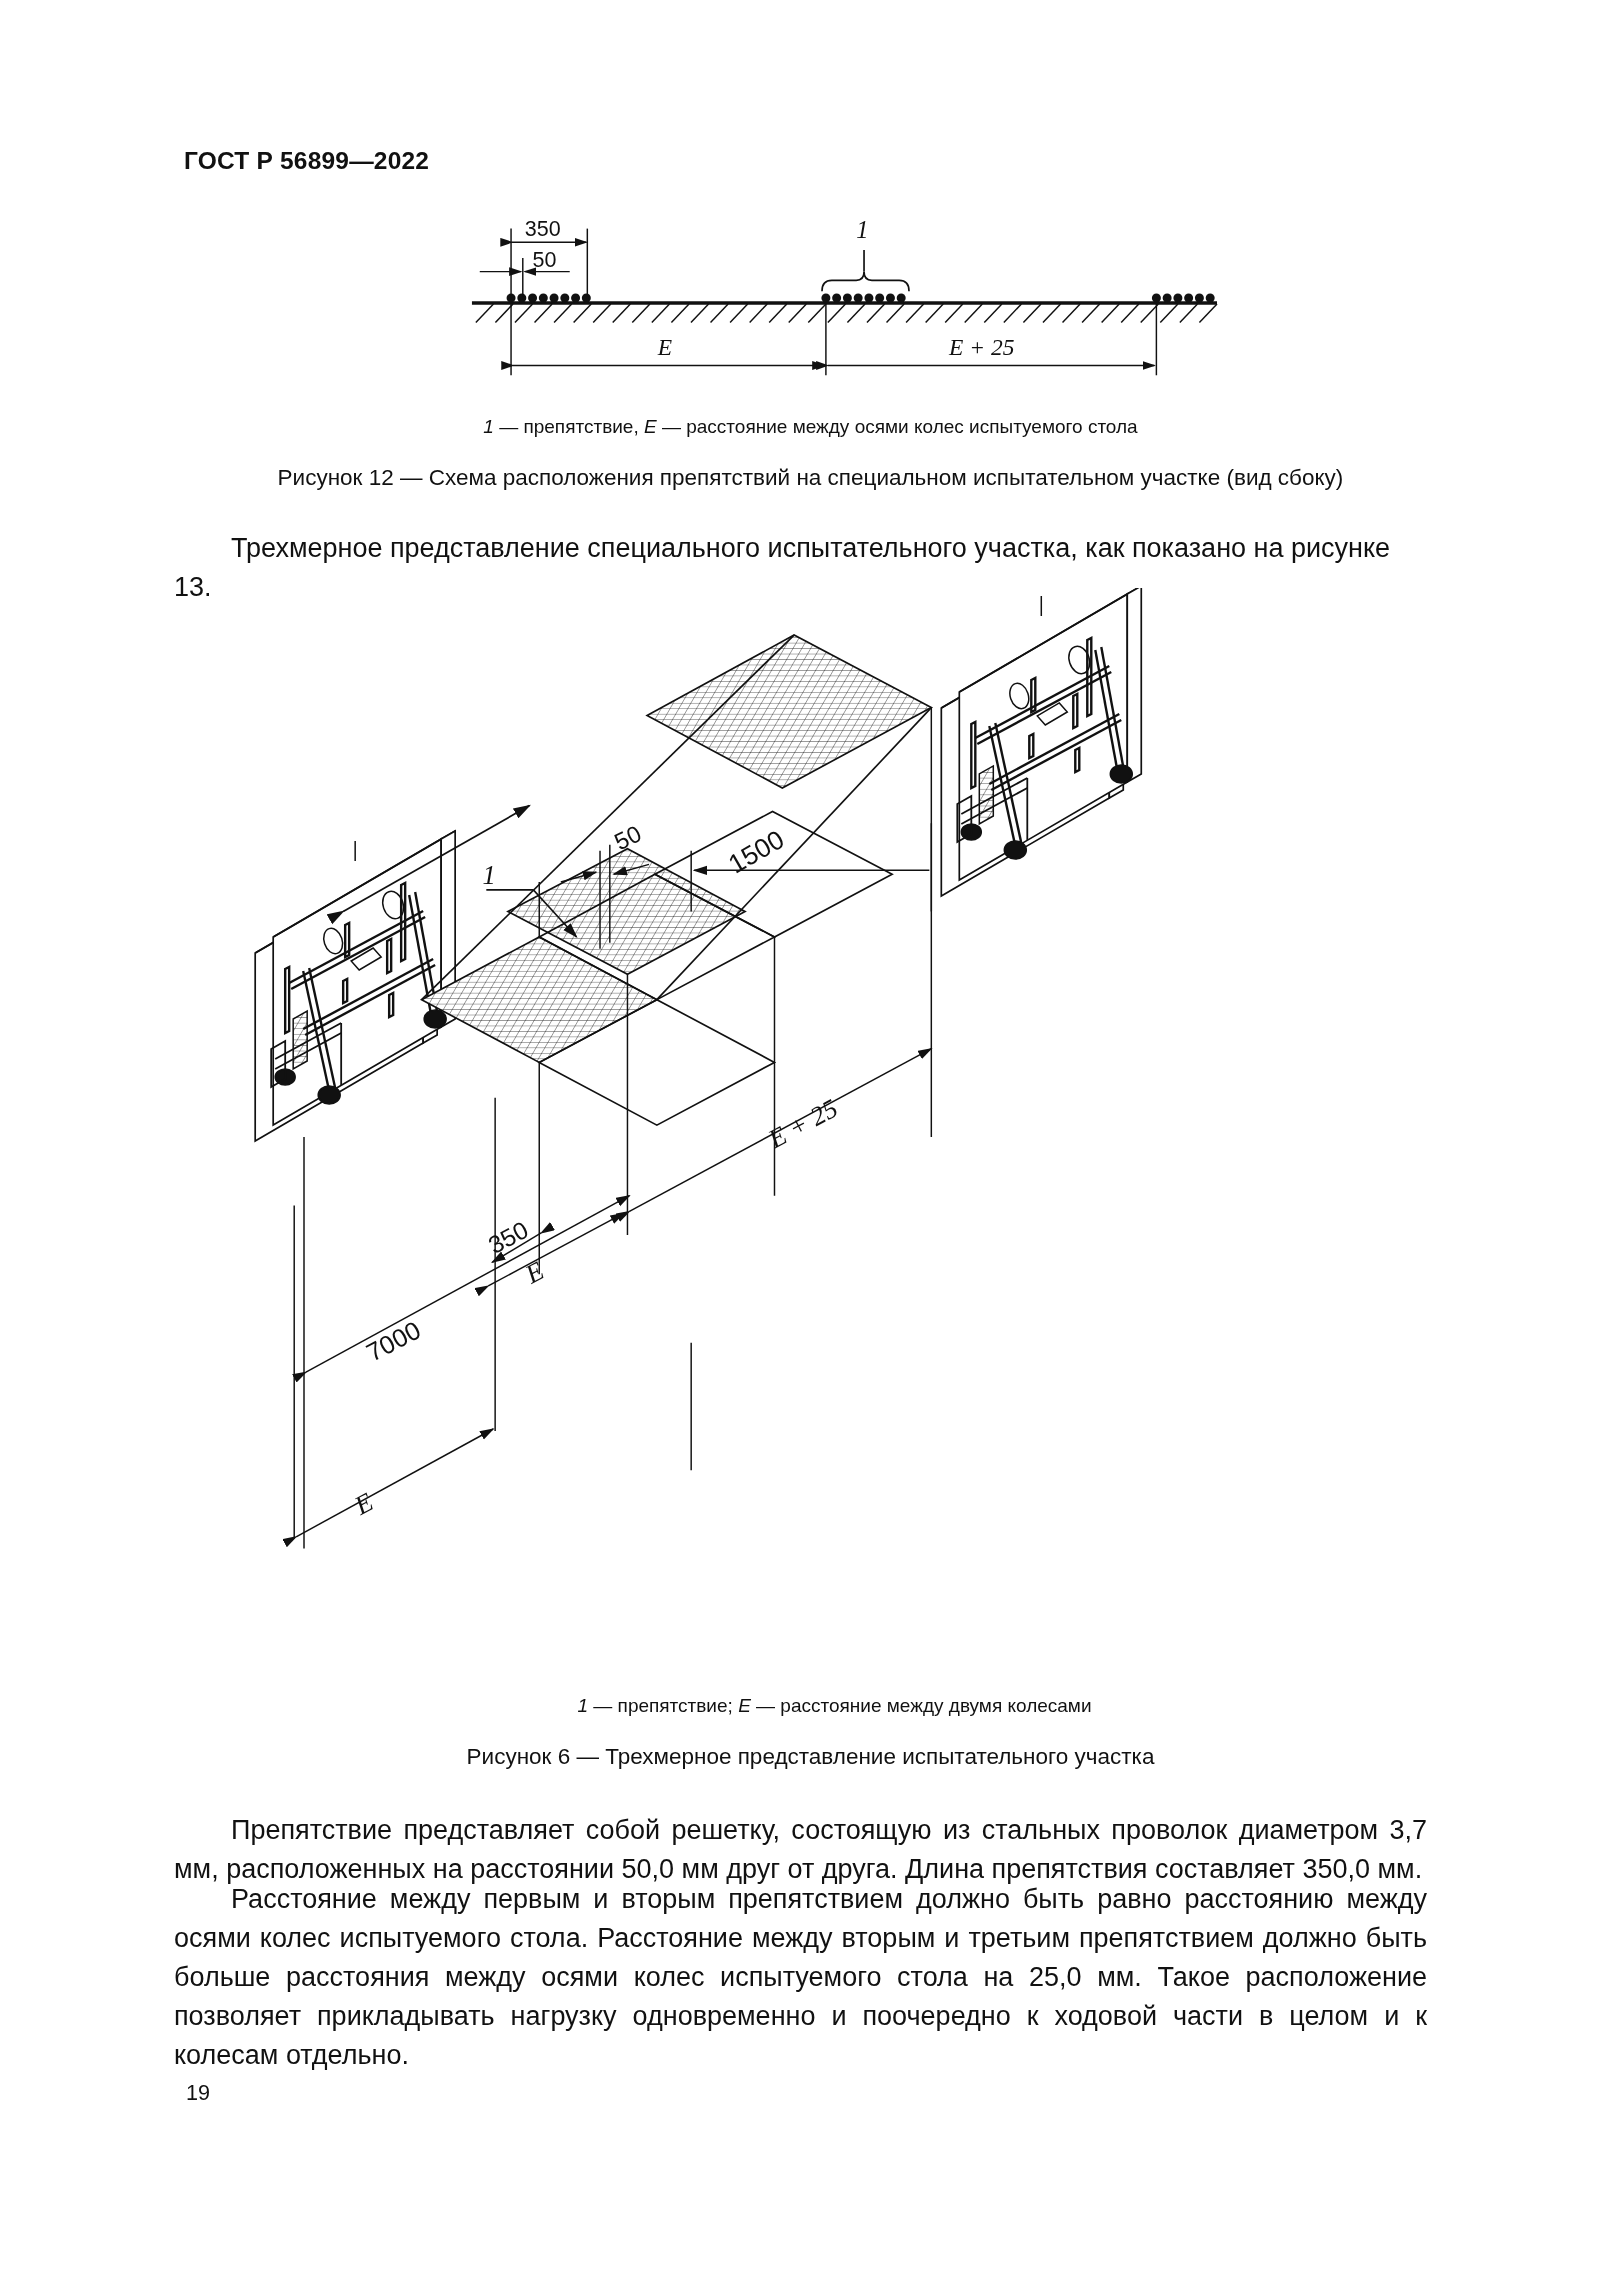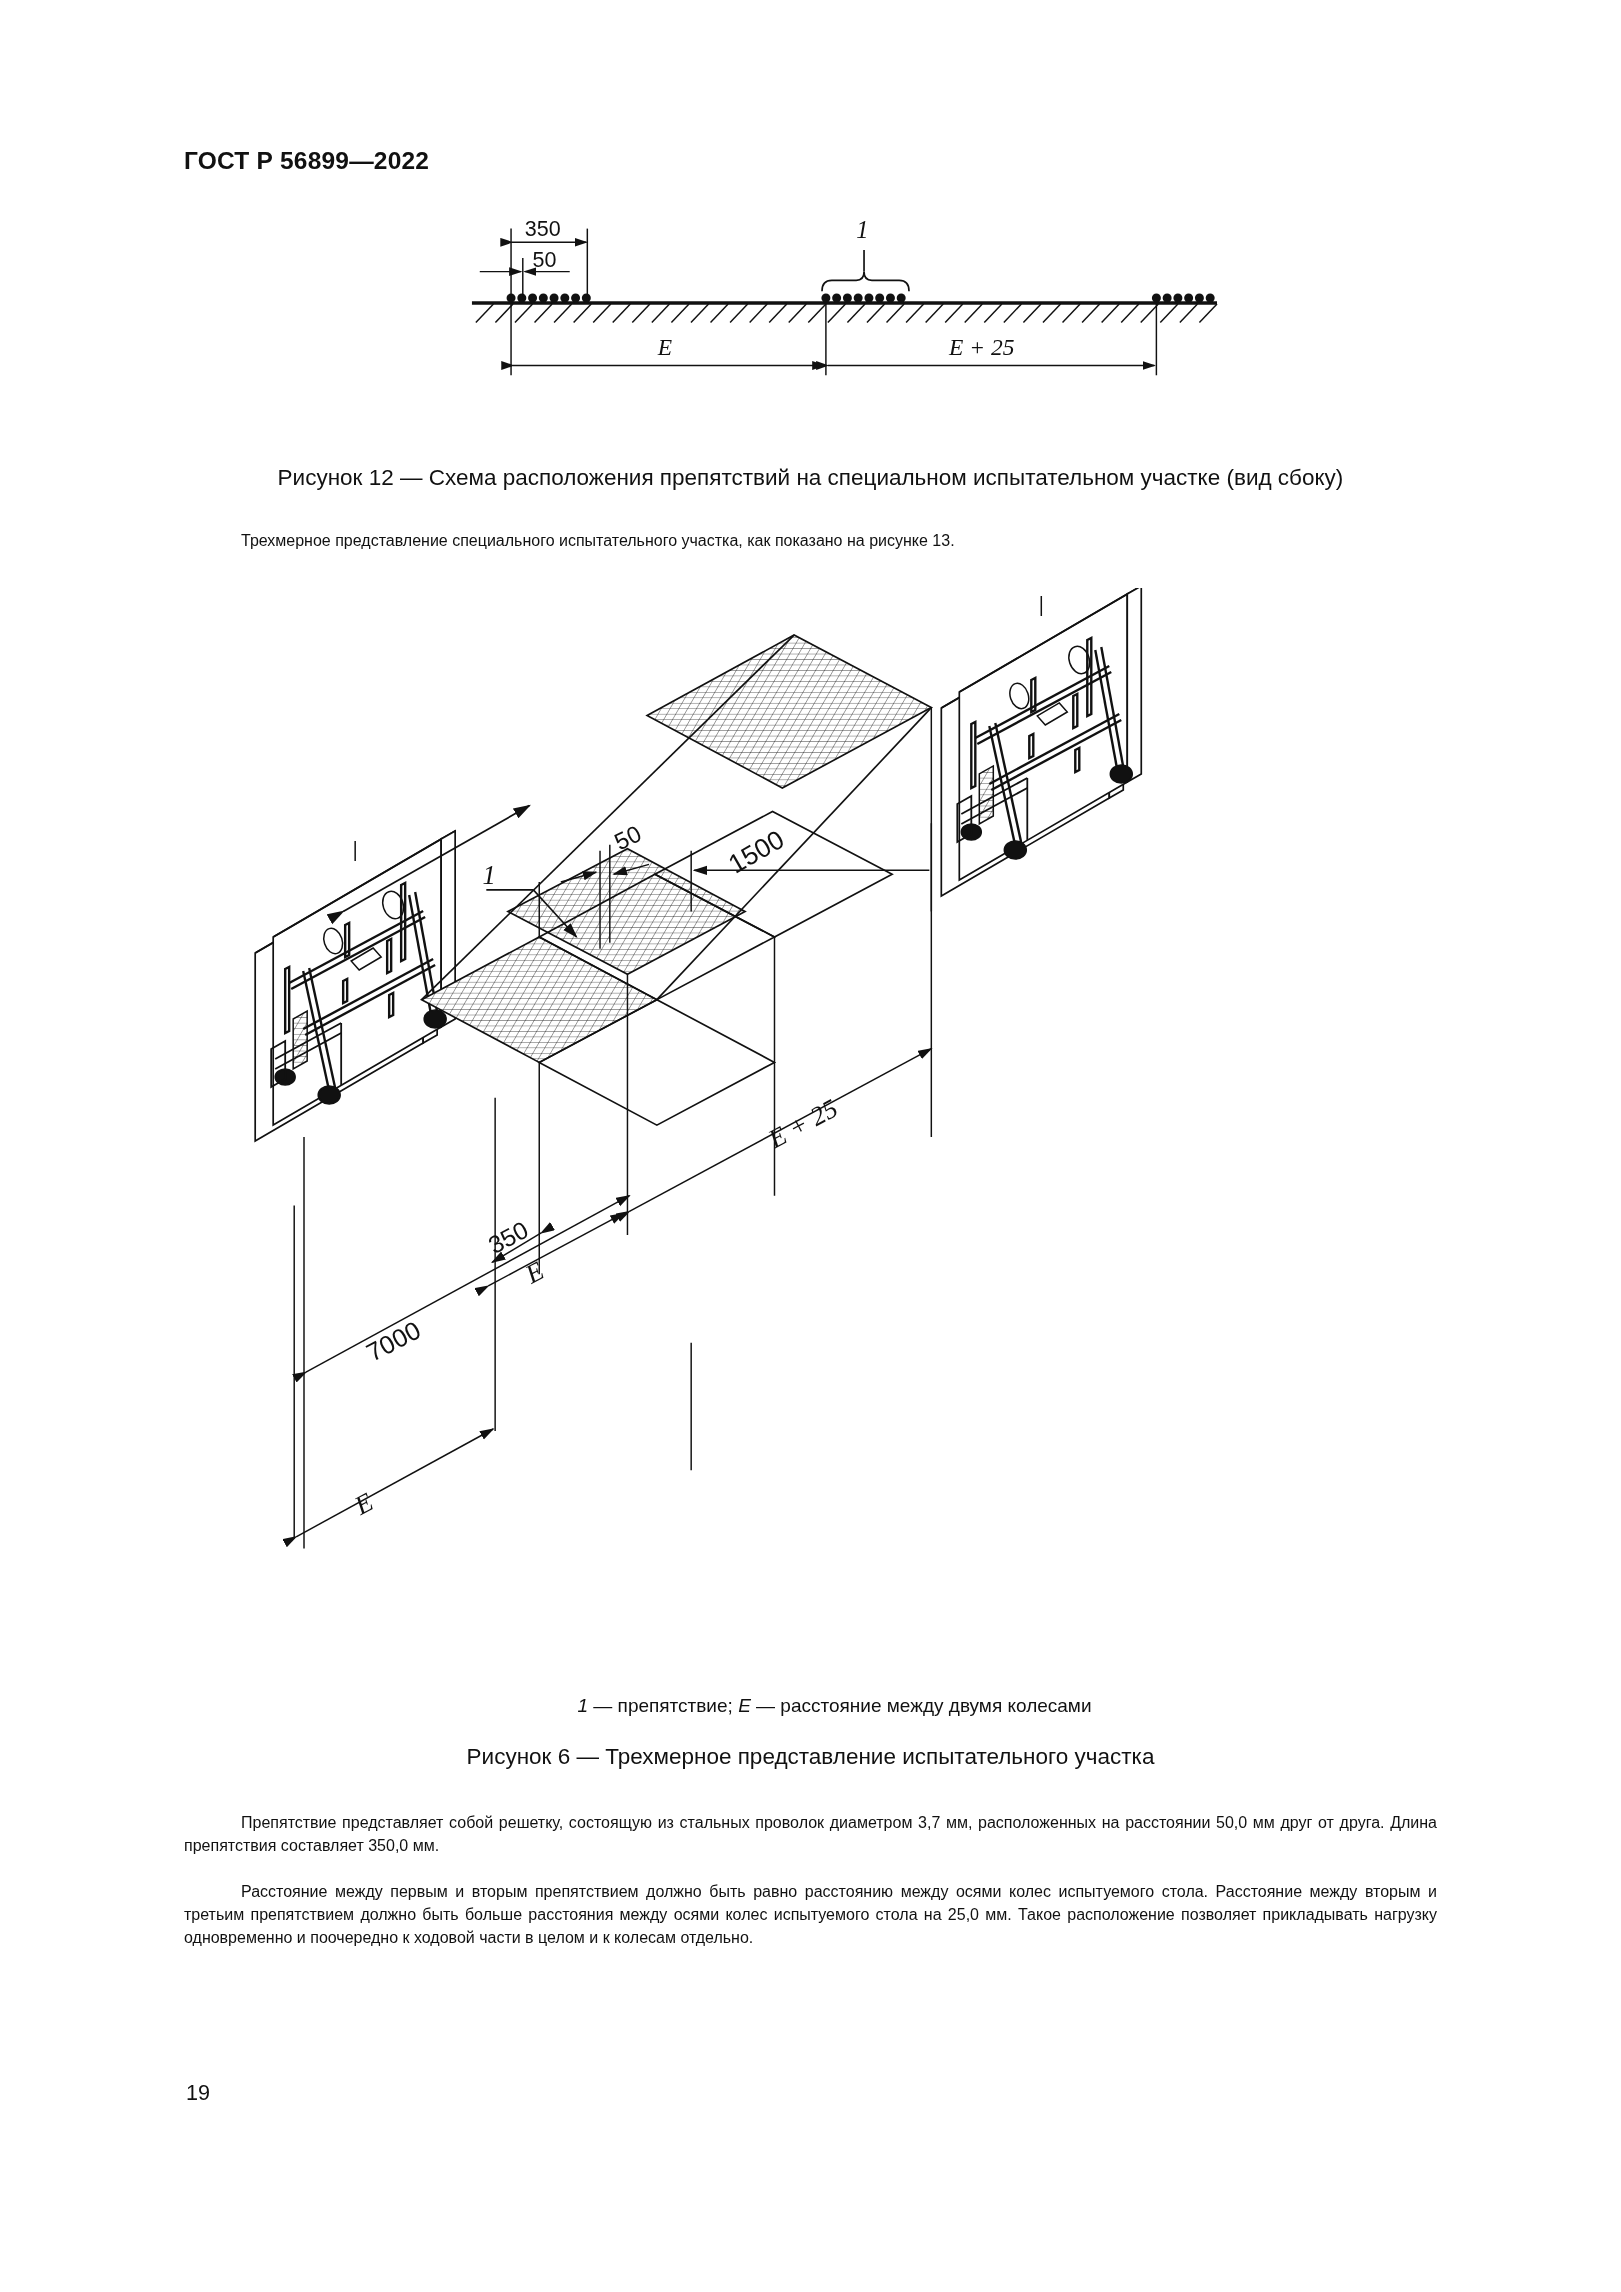--- a/index.html
+++ b/index.html
@@ -57,23 +57,23 @@
   }
 
   .fig12-key  { top: 414px; }
   .fig12-title{ top: 463px; }
   .fig13-key  { top: 1693px; margin-left: 24px; }
   .fig13-title{ top: 1742px; }
 
   
   .para {
     position: absolute;
-    left: 184px;
+    left: 174px;
     width: 1253px;
-    font-size: 16px;
+    font-size: 27px;
     line-height: 1.44;
     text-align: justify;
   }
   .para.intro { top: 529px; text-indent: 57px; text-align: left; }
   .para.p1 { top: 1811px; text-indent: 57px; }
   .para.p2 { top: 1880px; text-indent: 57px; }
 
   
   .fig13-wrap {
     position: absolute;
@@ -213,20 +213,23 @@
         <line x1="372" y1="94" x2="372" y2="168"></line>
         <line x1="710" y1="94" x2="710" y2="168"></line>
         <line x1="52" y1="158" x2="370" y2="158" marker-start="url(#ahs)" marker-end="url(#ah)"></line>
         <line x1="374" y1="158" x2="708" y2="158" marker-start="url(#ahs)" marker-end="url(#ah)"></line>
       </g>
       <text x="200" y="147" font-family="'Liberation Serif',serif" font-style="italic" font-size="24" fill="#111">E</text>
       <text x="498" y="147" font-family="'Liberation Serif',serif" font-style="italic" font-size="24" fill="#111">E + 25</text>
     </svg>
   </div>
 
+  <div class="cap fig12-key">
+    <span style="font-style:italic">1</span><span> — препятствие, </span><span style="font-style:italic">E</span><span> — расстояние между осями колес испытуемого стола</span>
+  </div>
 
   <div class="figtitle fig12-title">Рисунок 12 — Схема расположения препятствий на специальном испытательном участке (вид сбоку)</div>
 
   <div class="para intro">Трехмерное представление специального испытательного участка, как показано на рисунке 13.</div>
 
   <div class="fig13-wrap">
     <svg class="fig13-svg" width="1157" height="1088" viewBox="0 0 1180 1110" xmlns="http://www.w3.org/2000/svg">
       <defs>
         <marker id="a2" markerWidth="10" markerHeight="10" refX="9" refY="3.2" orient="auto" markerUnits="strokeWidth">
           <path d="M0,0 L10,3.2 L0,6.4 z" fill="#111"></path>

